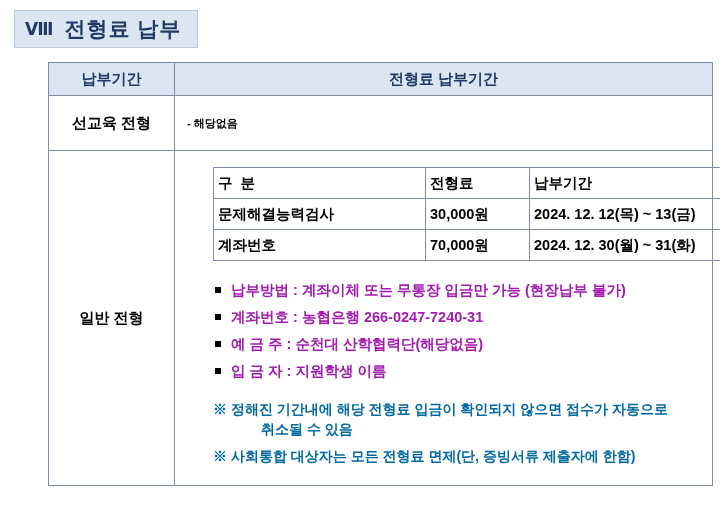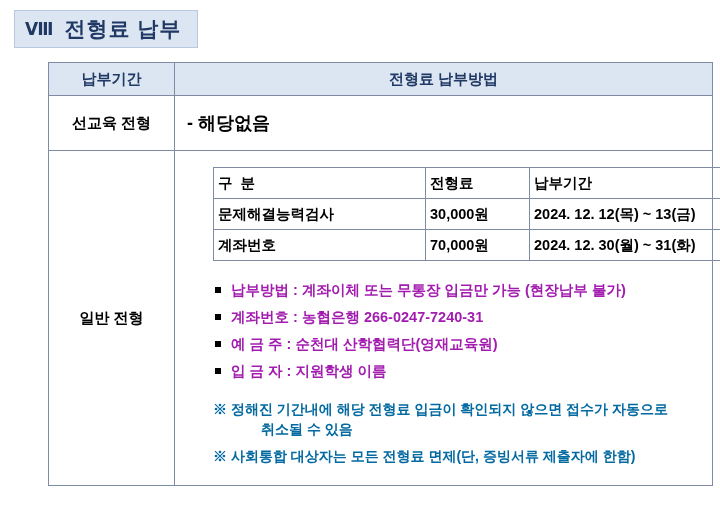--- a/index.html
+++ b/index.html
@@ -74,21 +74,21 @@
   }
   .row-label {
     text-align: center;
     font-size: 15px;
     font-weight: bold;
     color: #000000;
     background: #ffffff;
     padding: 0;
   }
   .cell-plain {
-    font-size: 18px;
+    font-size: 11px;
     font-weight: bold;
     color: #000000;
     padding: 10px 0 10px 12px;
     height: 34px;
   }
   .cell-body {
     padding: 14px 10px 12px 18px;
     background: #ffffff;
   }
 
@@ -170,21 +170,21 @@
 </div>
 
 <table class="main-table">
   <colgroup>
     <col class="col-left">
     <col>
   </colgroup>
   <tbody>
     <tr>
       <td class="hdr">납부기간</td>
-      <td class="hdr">전형료  납부방법</td>
+      <td class="hdr">전형료  납부기간</td>
     </tr>
     <tr>
       <td class="row-label">선교육 전형</td>
       <td class="cell-plain">-  해당없음</td>
     </tr>
     <tr>
       <td class="row-label">일반 전형</td>
       <td class="cell-body">
 
         <table class="fee-table">
@@ -208,21 +208,21 @@
               <td>계좌번호</td>
               <td>70,000원</td>
               <td>2024. 12. 30(월) ~ 31(화)</td>
             </tr>
           </tbody>
         </table>
 
         <ul class="bullets">
           <li>납부방법 : 계좌이체 또는 무통장 입금만 가능 (현장납부 불가)</li>
           <li>계좌번호 : 농협은행 266-0247-7240-31</li>
-          <li>예 금 주 : 순천대 산학협력단(영재교육원)</li>
+          <li>예 금 주 : 순천대 산학협력단(해당없음)</li>
           <li>입 금 자 : 지원학생 이름</li>
         </ul>
 
         <div class="notes">
           <div class="note">
             <span>※ 정해진 기간내에 해당 전형료 입금이 확인되지 않으면 접수가 자동으로</span>
             <span class="ind">취소될 수 있음</span>
           </div>
           <div class="note">
             <span>※ 사회통합 대상자는 모든 전형료 면제(단, 증빙서류 제출자에 한함)</span>

